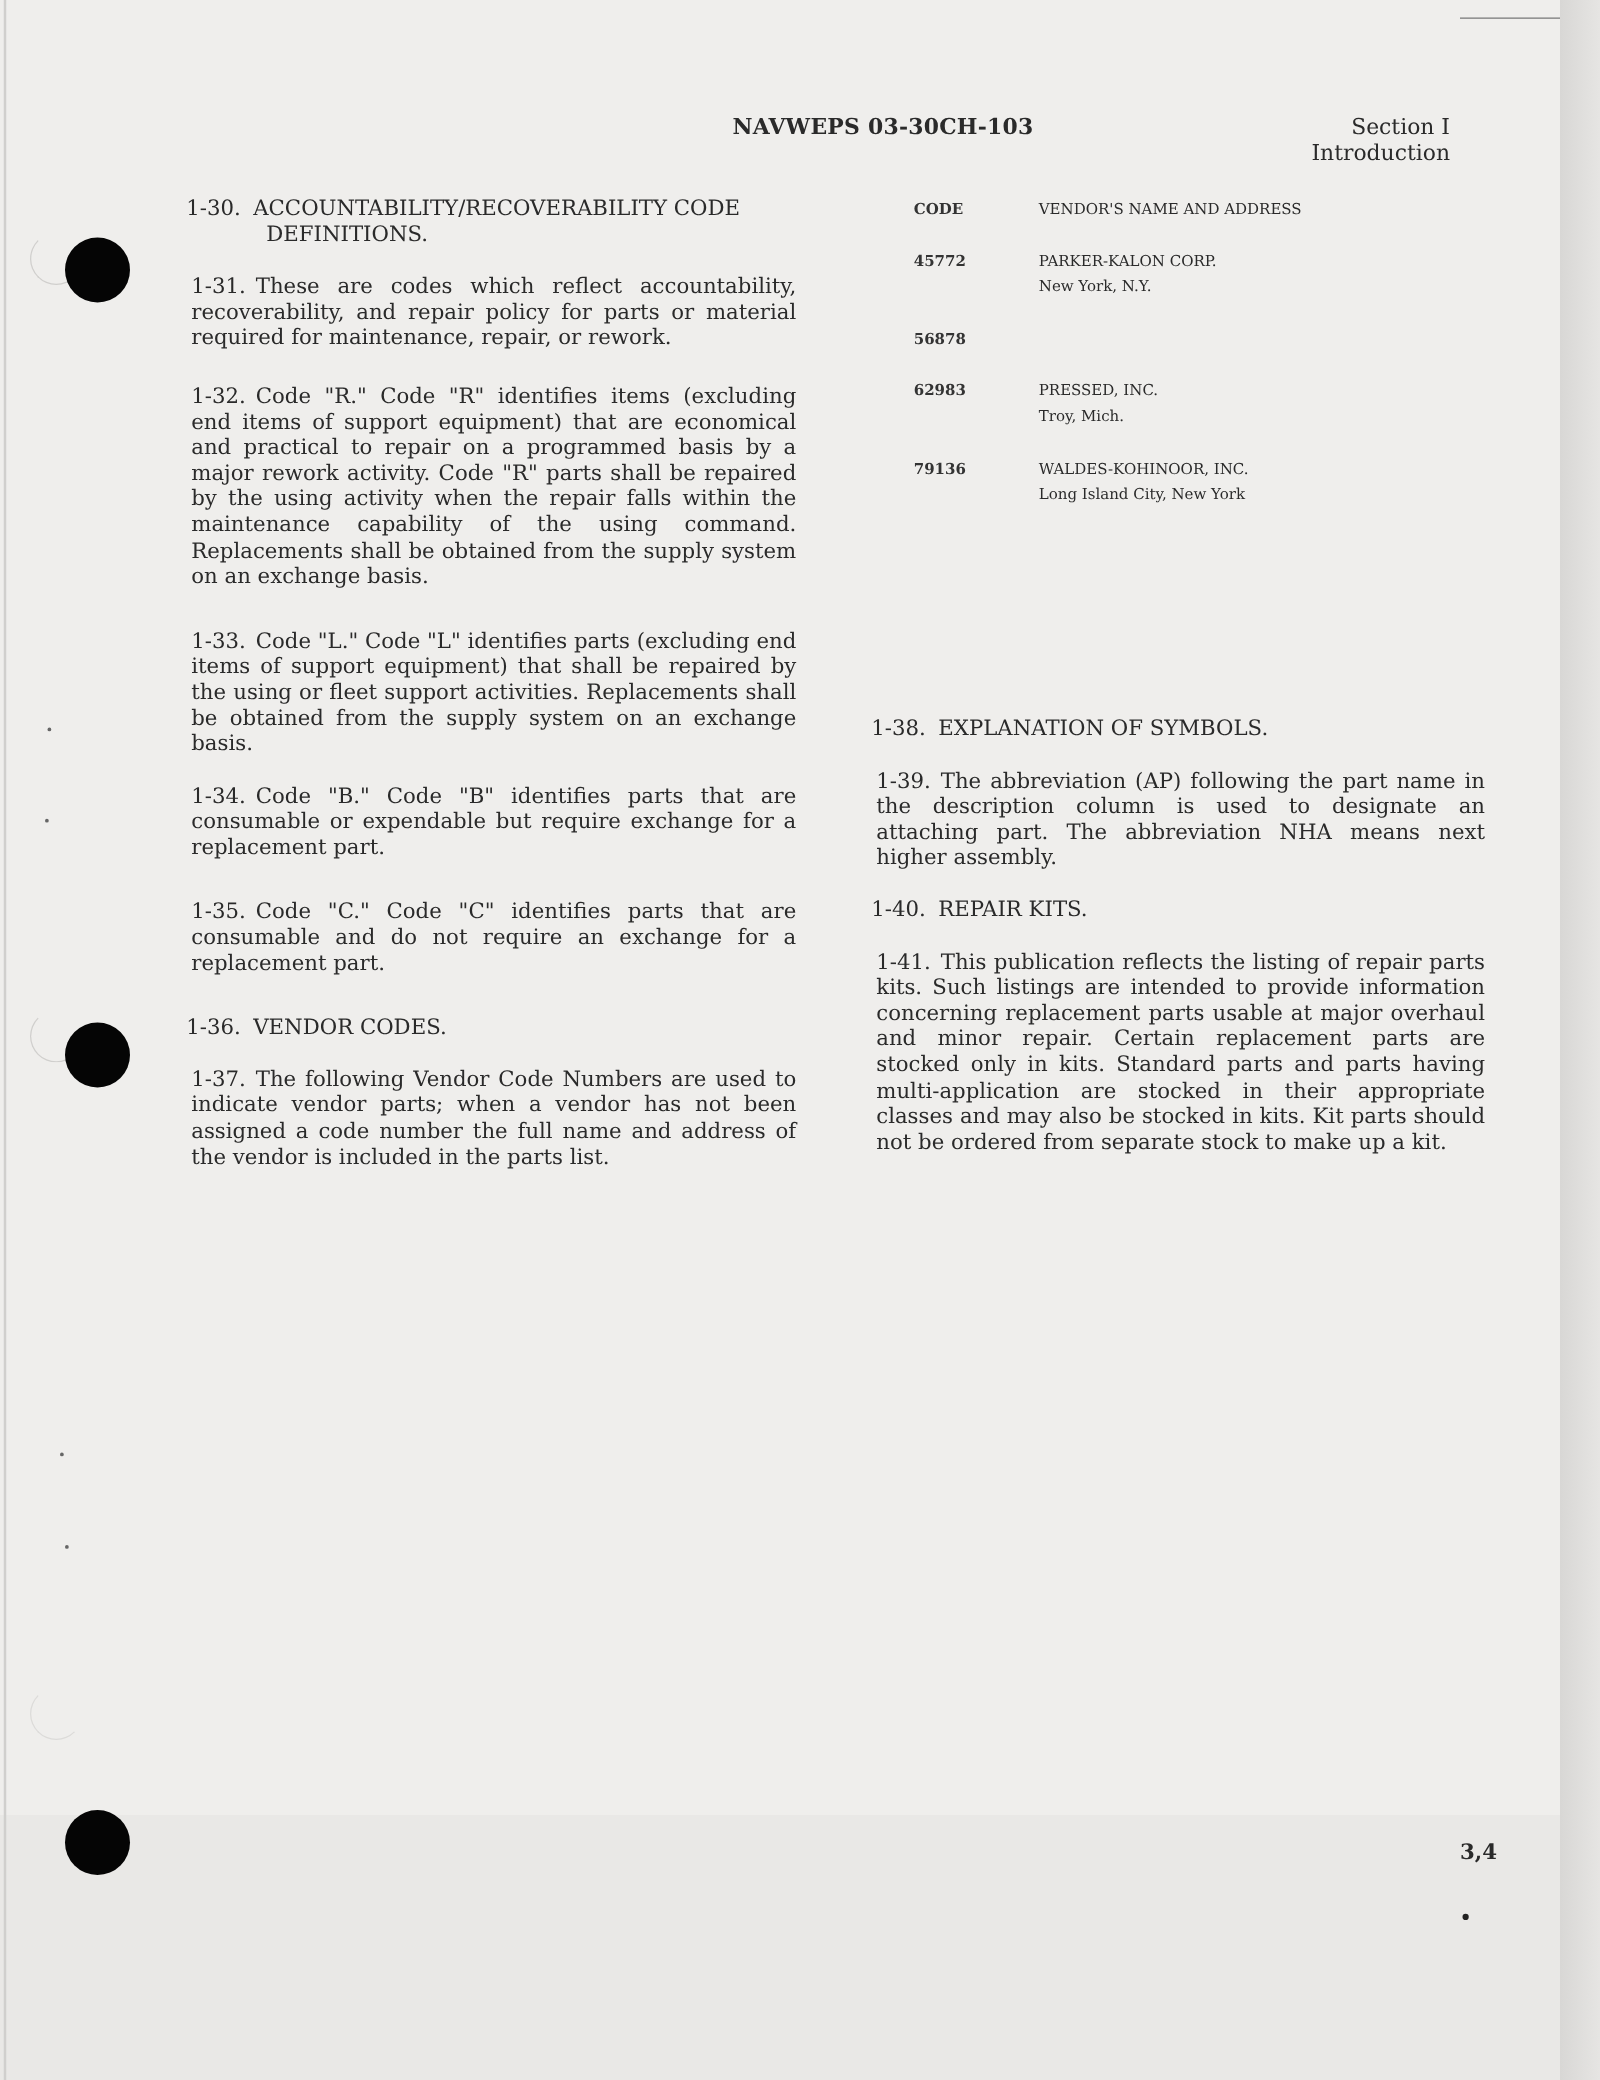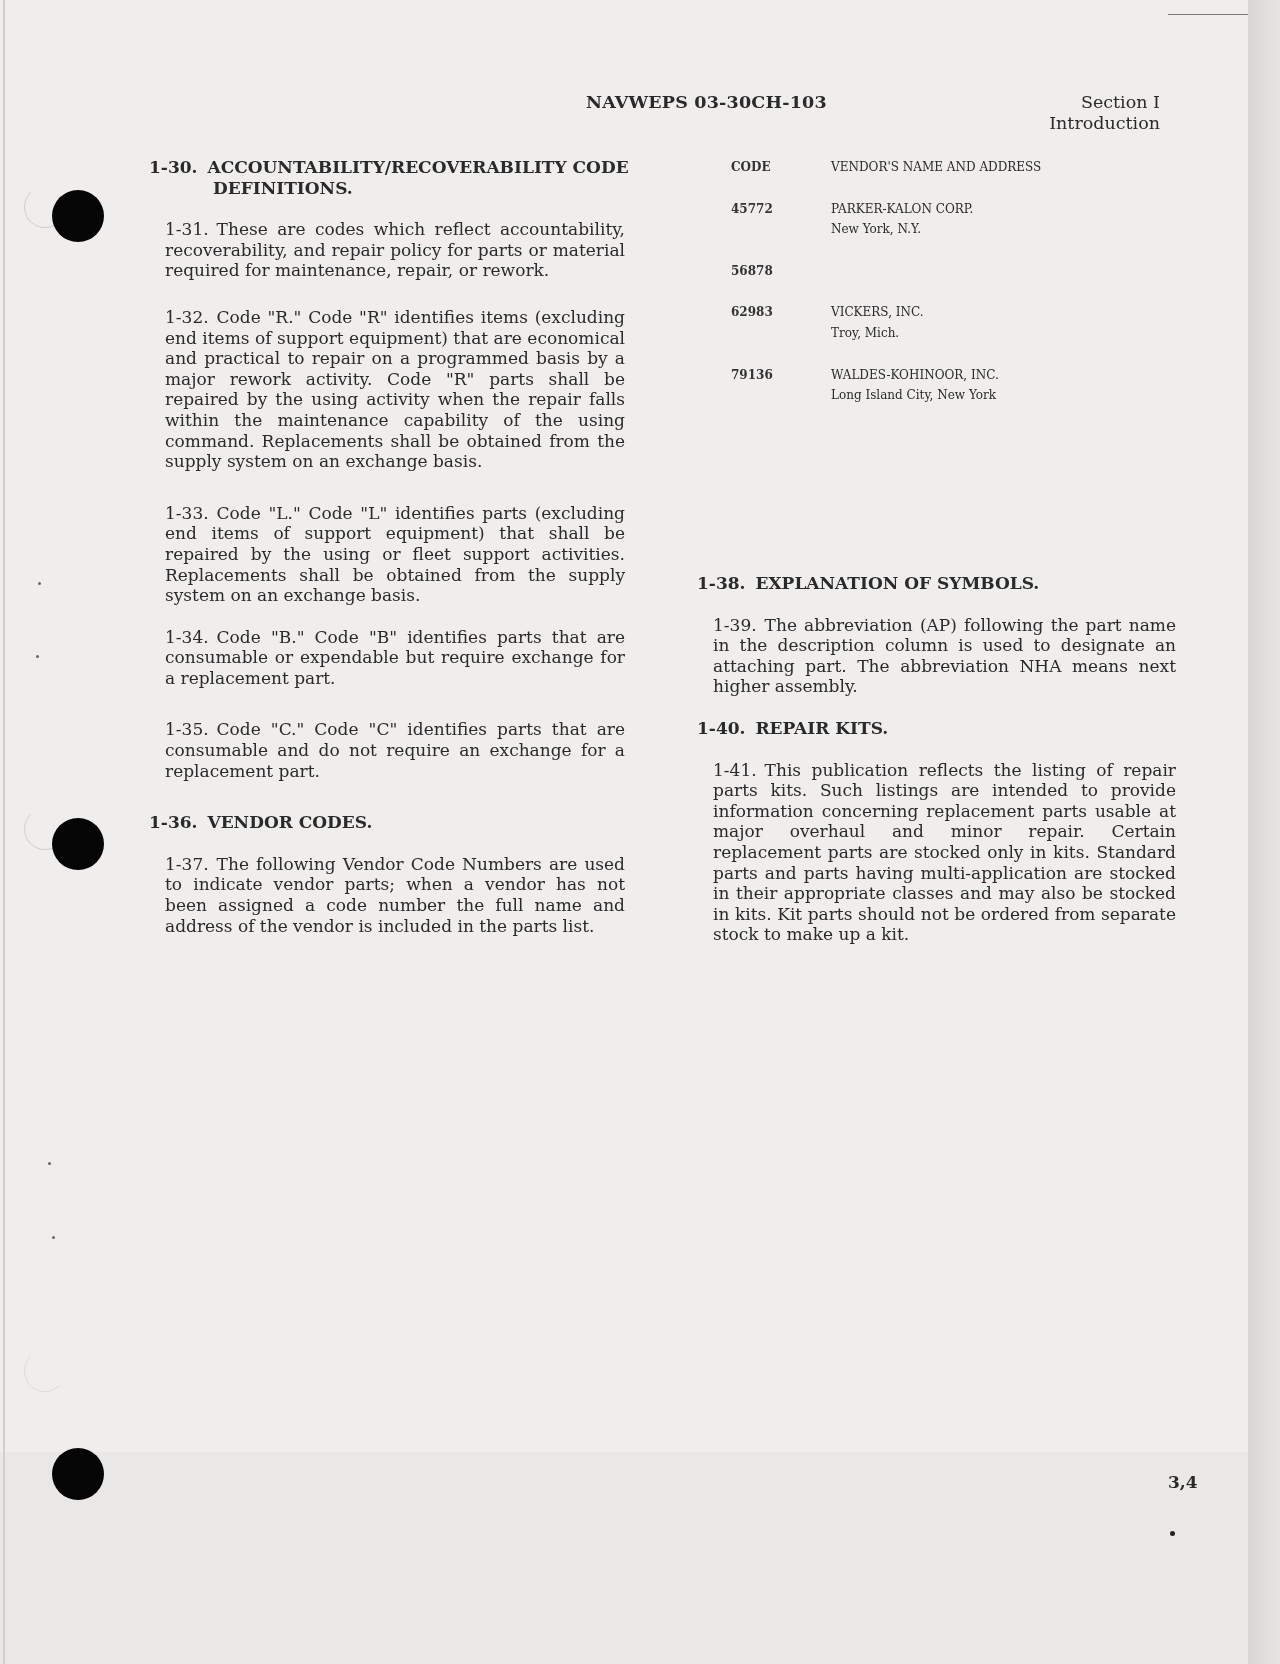--- a/index.html
+++ b/index.html
@@ -33,23 +33,23 @@
   .header-docnum {
     position: absolute; left: 586px; top: 92px; font-size: 17.5px; font-weight: bold; letter-spacing: 0.2px;
   }
   .header-section {
     position: absolute; right: 88px; top: 92px; text-align: right; font-size: 17.5px; line-height: 21px;
   }
 
   .col { position: absolute; font-size: 17px; line-height: 20.6px; }
   .col-left { left: 149px; top: 157px; width: 492px; }
 
-  .para { margin: 16px; text-align: justify; text-align-last: left; }
+  .para { margin: 4px; text-align: justify; text-align-last: left; }
   .para .num { font-weight: normal; margin-right: 8px; }
-  .heading { margin: 0; font-weight: bold; }
+  .heading { margin: 0; }
   .heading .num { margin-right: 10px; }
   .heading .cont { display: block; padding-left: 64px; }
 
   .vendor-table { position: absolute; left: 731px; top: 157px; width: 440px; font-size: 12px; line-height: 20.6px; }
   .vrow { display: flex; }
   .vcode { width: 100px; flex: none; font-weight: bold; color: #333; }
   .vname { flex: 1; }
   .vhead { font-weight: normal; }
   .vhead .vcode { font-weight: bold; }
 
@@ -117,21 +117,21 @@
     </div>
     <div class="vrow" style="margin-top:21px;">
       <span class="vcode">45772</span>
       <span class="vname"><span>PARKER-KALON CORP.</span><br><span>New York, N.Y.</span></span>
     </div>
     <div class="vrow" style="margin-top:21px;">
       <span class="vcode">56878</span>
     </div>
     <div class="vrow" style="margin-top:21px;">
       <span class="vcode">62983</span>
-      <span class="vname"><span>VICKERS, INC.</span><br><span>Troy, Mich.</span></span>
+      <span class="vname"><span>PRESSED, INC.</span><br><span>Troy, Mich.</span></span>
     </div>
     <div class="vrow" style="margin-top:21px;">
       <span class="vcode">79136</span>
       <span class="vname"><span>WALDES-KOHINOOR, INC.</span><br><span>Long Island City, New York</span></span>
     </div>
   </div>
 
   <div class="col" style="left:697px; top:573px; width:495px;">
     <p class="heading">
       <span class="num">1-38.</span><span>EXPLANATION OF SYMBOLS.</span>

